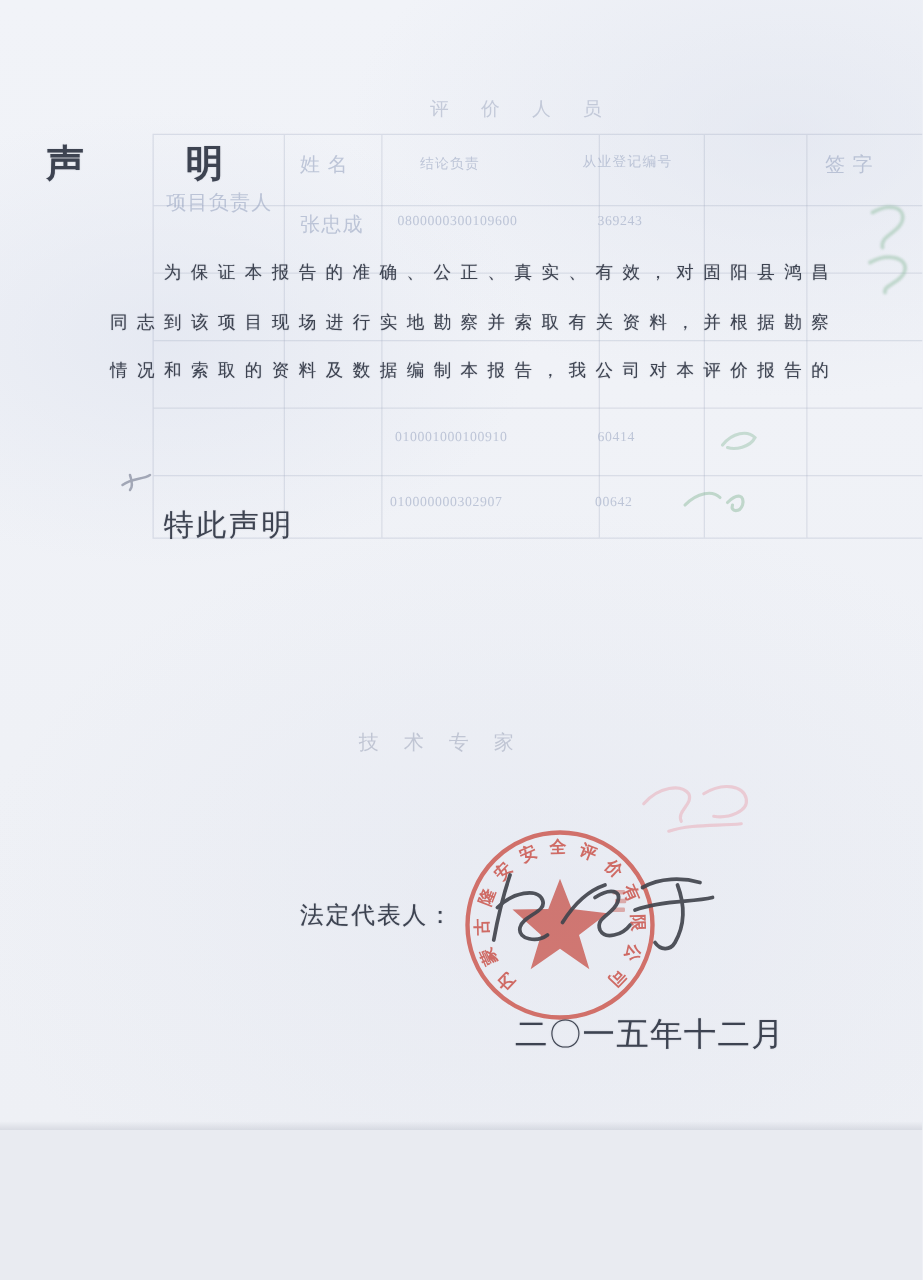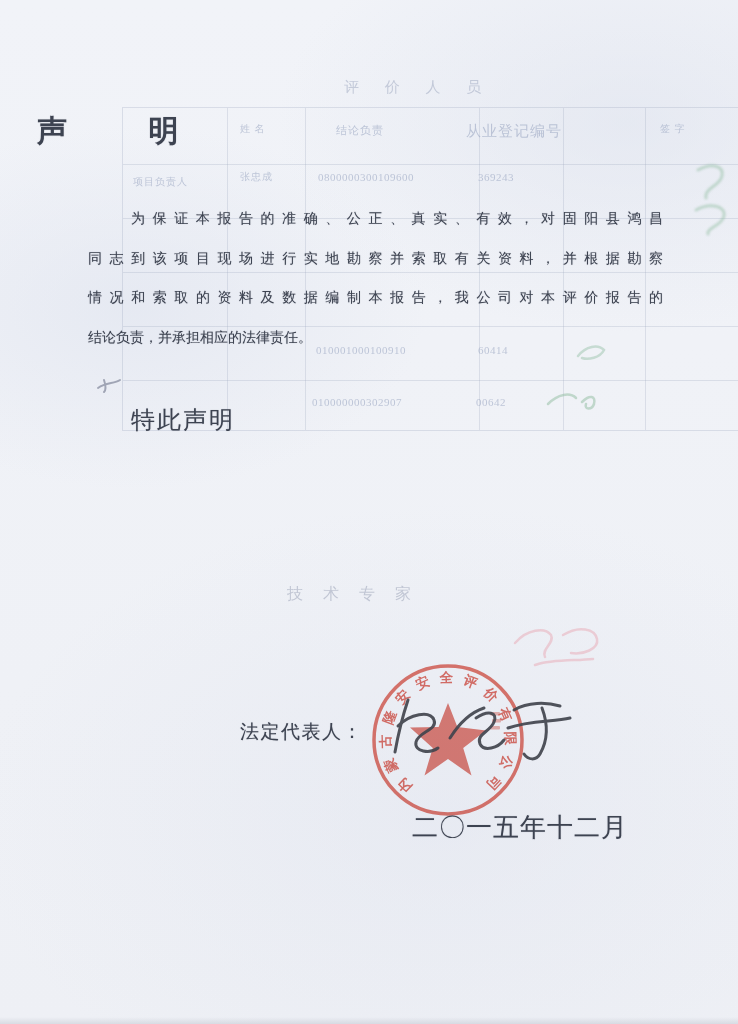--- a/index.html
+++ b/index.html
@@ -2,42 +2,42 @@
 <html><head>
 <meta charset="utf-8">
 <style>
   html,body{margin:0;padding:0;}
   body{
     width:738px;height:1024px;
     font-family:"Liberation Serif","DejaVu Serif",serif;
     background:#e9ebf1;
   }
   .page{
-    position:relative;width:738px;height:1024px;overflow:hidden;
+    position:relative;width:738px;height:904px;overflow:hidden;
     background:
       radial-gradient(420px 260px at 18% 30%, rgba(221,226,238,.55), transparent 70%),
       radial-gradient(500px 300px at 85% 12%, rgba(219,224,236,.5), transparent 70%),
       radial-gradient(620px 420px at 60% 80%, rgba(223,227,238,.45), transparent 75%),
       linear-gradient(#f1f3f8,#eef0f5);
   }
   .page::after{
     content:"";position:absolute;left:0;right:0;bottom:0;height:7px;
     background:linear-gradient(rgba(0,0,0,0), rgba(140,146,162,.22));
   }
   
   .bleed{position:absolute;color:rgba(148,160,190,.55);filter:blur(.4px);}
   .bt-title{left:344px;top:78px;font-size:15px;letter-spacing:11px;color:rgba(150,160,186,.48);}
   .bt-title2{left:287px;top:584px;font-size:16px;letter-spacing:8px;color:rgba(150,158,180,.5);}
   .bt-grid{
     position:absolute;left:122px;top:107px;width:616px;height:322px;
     border:1px solid rgba(158,168,192,.30);border-right:none;
   }
   .bt-grid .v{position:absolute;top:0;bottom:0;width:0;border-left:1px solid rgba(158,168,192,.28);}
   .bt-grid .h{position:absolute;left:0;right:0;height:0;border-top:1px solid rgba(158,168,192,.28);}
-  .bt-cell{position:absolute;font-size:10px;letter-spacing:1px;white-space:nowrap;}
+  .bt-cell{position:absolute;font-size:16px;letter-spacing:1px;white-space:nowrap;}
   .bt-num{font-size:11px;letter-spacing:.5px;}
   
   .ink{color:#3d4351;text-shadow:0 0 1px rgba(61,67,81,.35);}
   .doc-title{
     position:absolute;left:0;top:111px;width:738px;text-align:left;
     font-size:30px;font-weight:bold;
   }
   .doc-title span{letter-spacing:37px;margin-left:37px;}
   .para{position:absolute;left:88px;top:199px;width:575px;font-size:14px;}
   .para-line{height:39.6px;line-height:39.6px;text-align:justify;text-align-last:justify;}
@@ -69,24 +69,24 @@
     <div class="v" style="left:522px"></div>
     <div class="h" style="top:56px"></div>
     <div class="h" style="top:110px"></div>
     <div class="h" style="top:164px"></div>
     <div class="h" style="top:218px"></div>
     <div class="h" style="top:272px"></div>
   </div>
 
   <div class="bleed bt-cell" style="left:240px;top:122px">姓 名</div>
   <div class="bleed bt-cell" style="left:336px;top:123px;font-size:11px">结论负责</div>
-  <div class="bleed bt-cell" style="left:466px;top:122px;font-size:15px">从业登记编号</div>
+  <div class="bleed bt-cell" style="left:466px;top:122px;font-size:11px">从业登记编号</div>
   <div class="bleed bt-cell" style="left:660px;top:122px">签 字</div>
 
-  <div class="bleed bt-cell" style="left:133px;top:175px">项目负责人</div>
+  <div class="bleed bt-cell" style="left:133px;top:152px">项目负责人</div>
   <div class="bleed bt-cell" style="left:240px;top:170px">张忠成</div>
   <div class="bleed bt-cell bt-num" style="left:318px;top:171px">0800000300109600</div>
   <div class="bleed bt-cell bt-num" style="left:478px;top:171px">369243</div>
   <div class="bleed bt-cell bt-num" style="left:316px;top:344px">010001000100910</div>
   <div class="bleed bt-cell bt-num" style="left:478px;top:344px">60414</div>
   <div class="bleed bt-cell bt-num" style="left:312px;top:396px">010000000302907</div>
   <div class="bleed bt-cell bt-num" style="left:476px;top:396px">00642</div>
 
   <div class="bleed bt-title2" style="position:absolute">技 术 专 家</div>
 
@@ -120,21 +120,20 @@
   </svg>
 
   <div class="doc-title ink">
     <span>声 明</span>
   </div>
 
   <div class="para ink">
     <div class="para-line first">为保证本报告的准确、公正、真实、有效，对固阳县鸿昌</div>
     <div class="para-line">同志到该项目现场进行实地勘察并索取有关资料，并根据勘察</div>
     <div class="para-line">情况和索取的资料及数据编制本报告，我公司对本评价报告的</div>
-    <div class="para-line no-just">结论负责，并承担相应的法律责任。</div>
   </div>
 
   <div class="closing ink">特此声明</div>
 
   <div class="legal-rep ink">法定代表人：</div>
   <div class="date-line ink">二〇一五年十二月</div>
 
   <svg class="seal-svg" width="164" height="164" viewBox="0 0 164 164">
     <circle cx="82" cy="82" r="74" fill="none" stroke="#dc4f42" stroke-width="3.5" opacity=".85"></circle>
     <defs>

